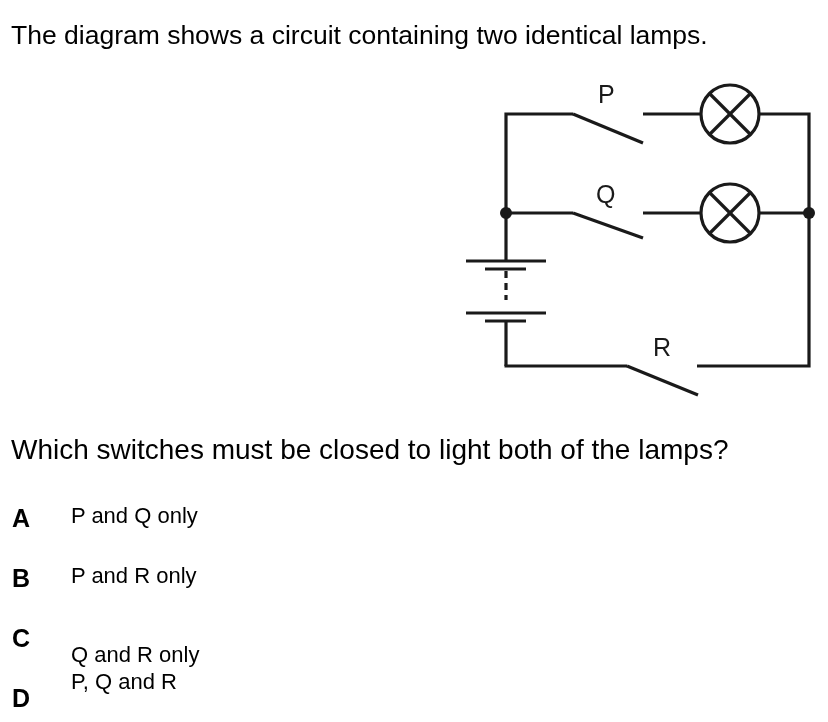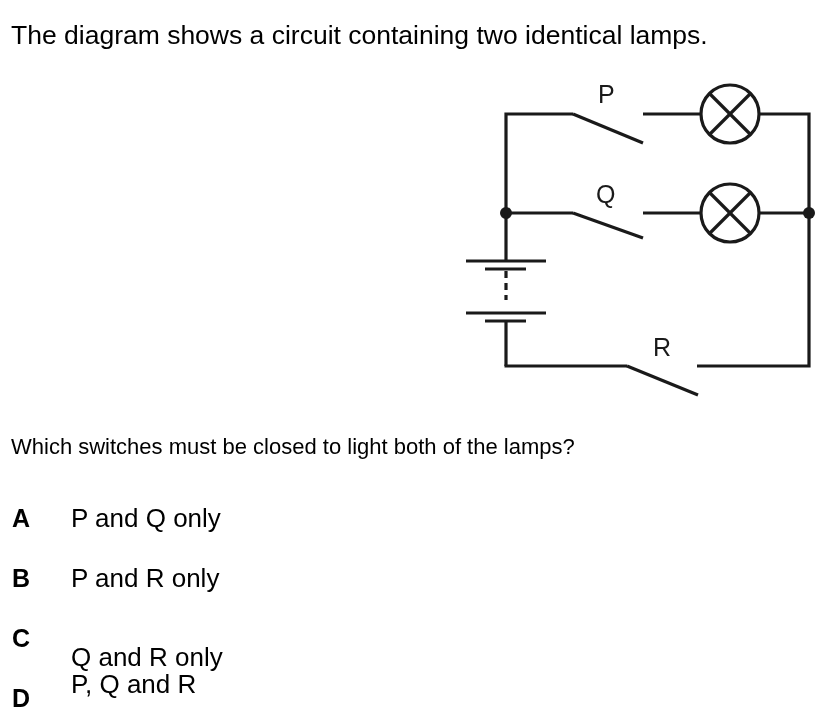--- a/index.html
+++ b/index.html
@@ -1,22 +1,22 @@
 <!DOCTYPE html>
 <html><head>
   <meta charset="utf-8">
   <style>
     html, body { margin: 0; padding: 0; background: #ffffff; }
     body { width: 828px; height: 722px; position: relative; overflow: hidden;
            font-family: "Liberation Sans", sans-serif; color: #000; }
     .txt { position: absolute; white-space: nowrap; font-size: 26px; line-height: 1; }
     #intro { left: 11px; top: 22px; font-size: 26.5px; }
-    #question { left: 11px; top: 436px; font-size: 22px; }
+    #question { left: 11px; top: 436px; font-size: 28px; }
     .opt-letter { position: absolute; left: 12px; font-weight: bold; font-size: 25px; line-height: 1; }
-    .opt-text { position: absolute; left: 71px; font-size: 26px; line-height: 1; white-space: nowrap; }
+    .opt-text { position: absolute; left: 71px; font-size: 22px; line-height: 1; white-space: nowrap; }
     svg#circuit { position: absolute; left: 0; top: 0; }
     .wire { stroke: #1a1a1a; stroke-width: 3.2; fill: none; stroke-linecap: butt; }
     .lbl { font-family: "Liberation Sans", sans-serif; font-size: 25px; fill: #1a1a1a; }
   </style>
 </head>
 <body>
 
 <div id="intro" class="txt">The diagram shows a circuit containing two identical lamps.</div>
 
 <svg id="circuit" width="828" height="722">

